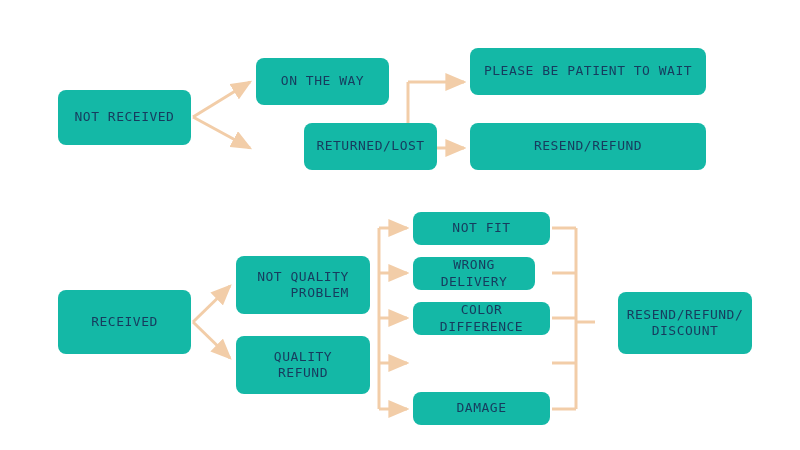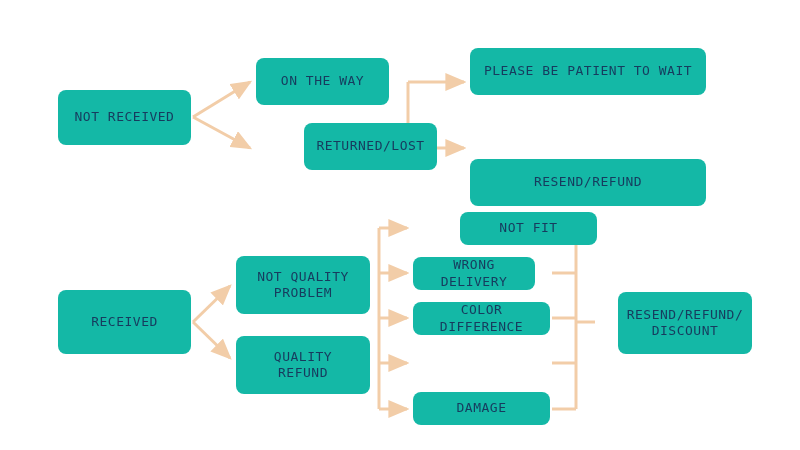--- a/index.html
+++ b/index.html
@@ -99,39 +99,39 @@
   </div>
 
   <div class="node" style="left:256px; top:123px; width:133px; height:47px;margin-left:48px;">
     <span class="label">RETURNED/LOST</span>
   </div>
 
   <div class="node" style="left:470px; top:48px; width:236px; height:47px;">
     <span class="label">PLEASE BE PATIENT TO WAIT</span>
   </div>
 
-  <div class="node" style="left:470px; top:123px; width:236px; height:47px;margin-top:36px;">
+  <div class="node" style="left:470px; top:123px; width:236px; height:47px;">
     <span class="label">RESEND/REFUND</span>
   </div>
 
   <div class="node" style="left:58px; top:290px; width:133px; height:64px;">
     <span class="label">RECEIVED</span>
   </div>
 
-  <div class="node" style="left:236px; top:256px; width:134px; height:58px;">
+  <div class="node" style="left:236px; top:256px; width:134px; height:58px;text-align:right;">
     <span class="label">NOT QUALITY
 PROBLEM</span>
   </div>
 
   <div class="node" style="left:236px; top:336px; width:134px; height:58px;">
     <span class="label">QUALITY
 REFUND</span>
   </div>
 
-  <div class="node" style="left:413px; top:212px; width:137px; height:33px;margin-left:47px;">
+  <div class="node" style="left:413px; top:212px; width:137px; height:33px;">
     <span class="label">NOT FIT</span>
   </div>
 
   <div class="node" style="left:413px; top:257px; width:122px; height:33px;">
     <span class="label">WRONG DELIVERY</span>
   </div>
 
   <div class="node" style="left:413px; top:302px; width:137px; height:33px;">
     <span class="label">COLOR DIFFERENCE</span>
   </div>

